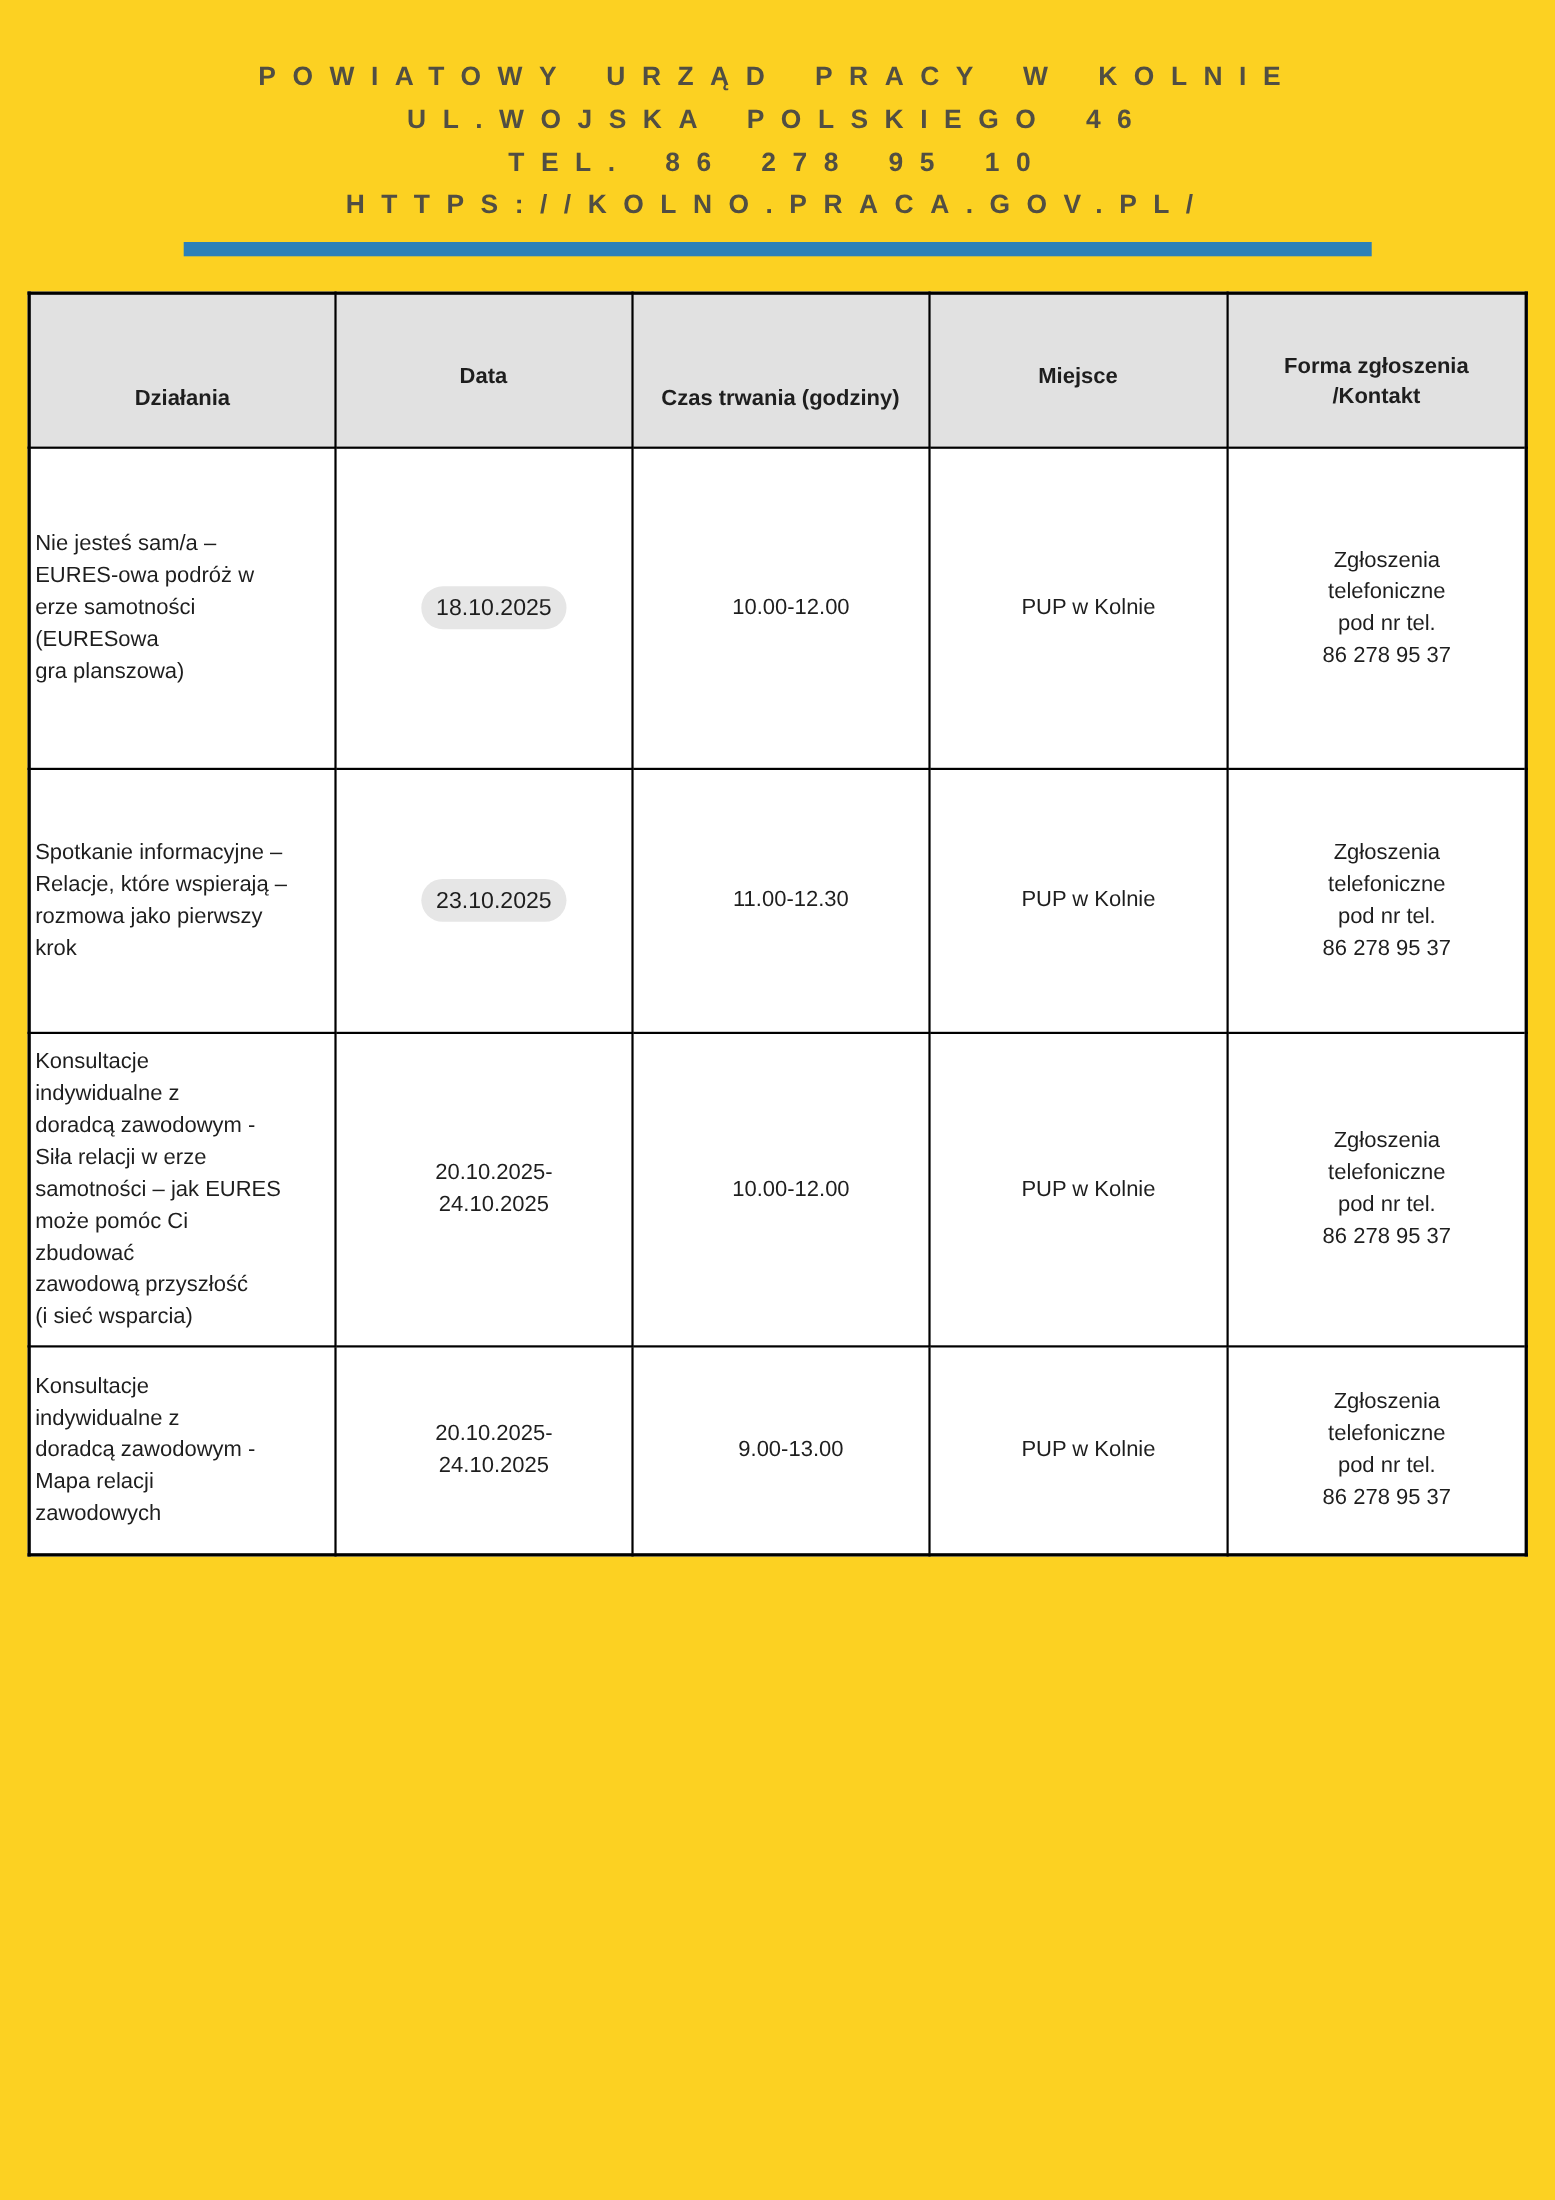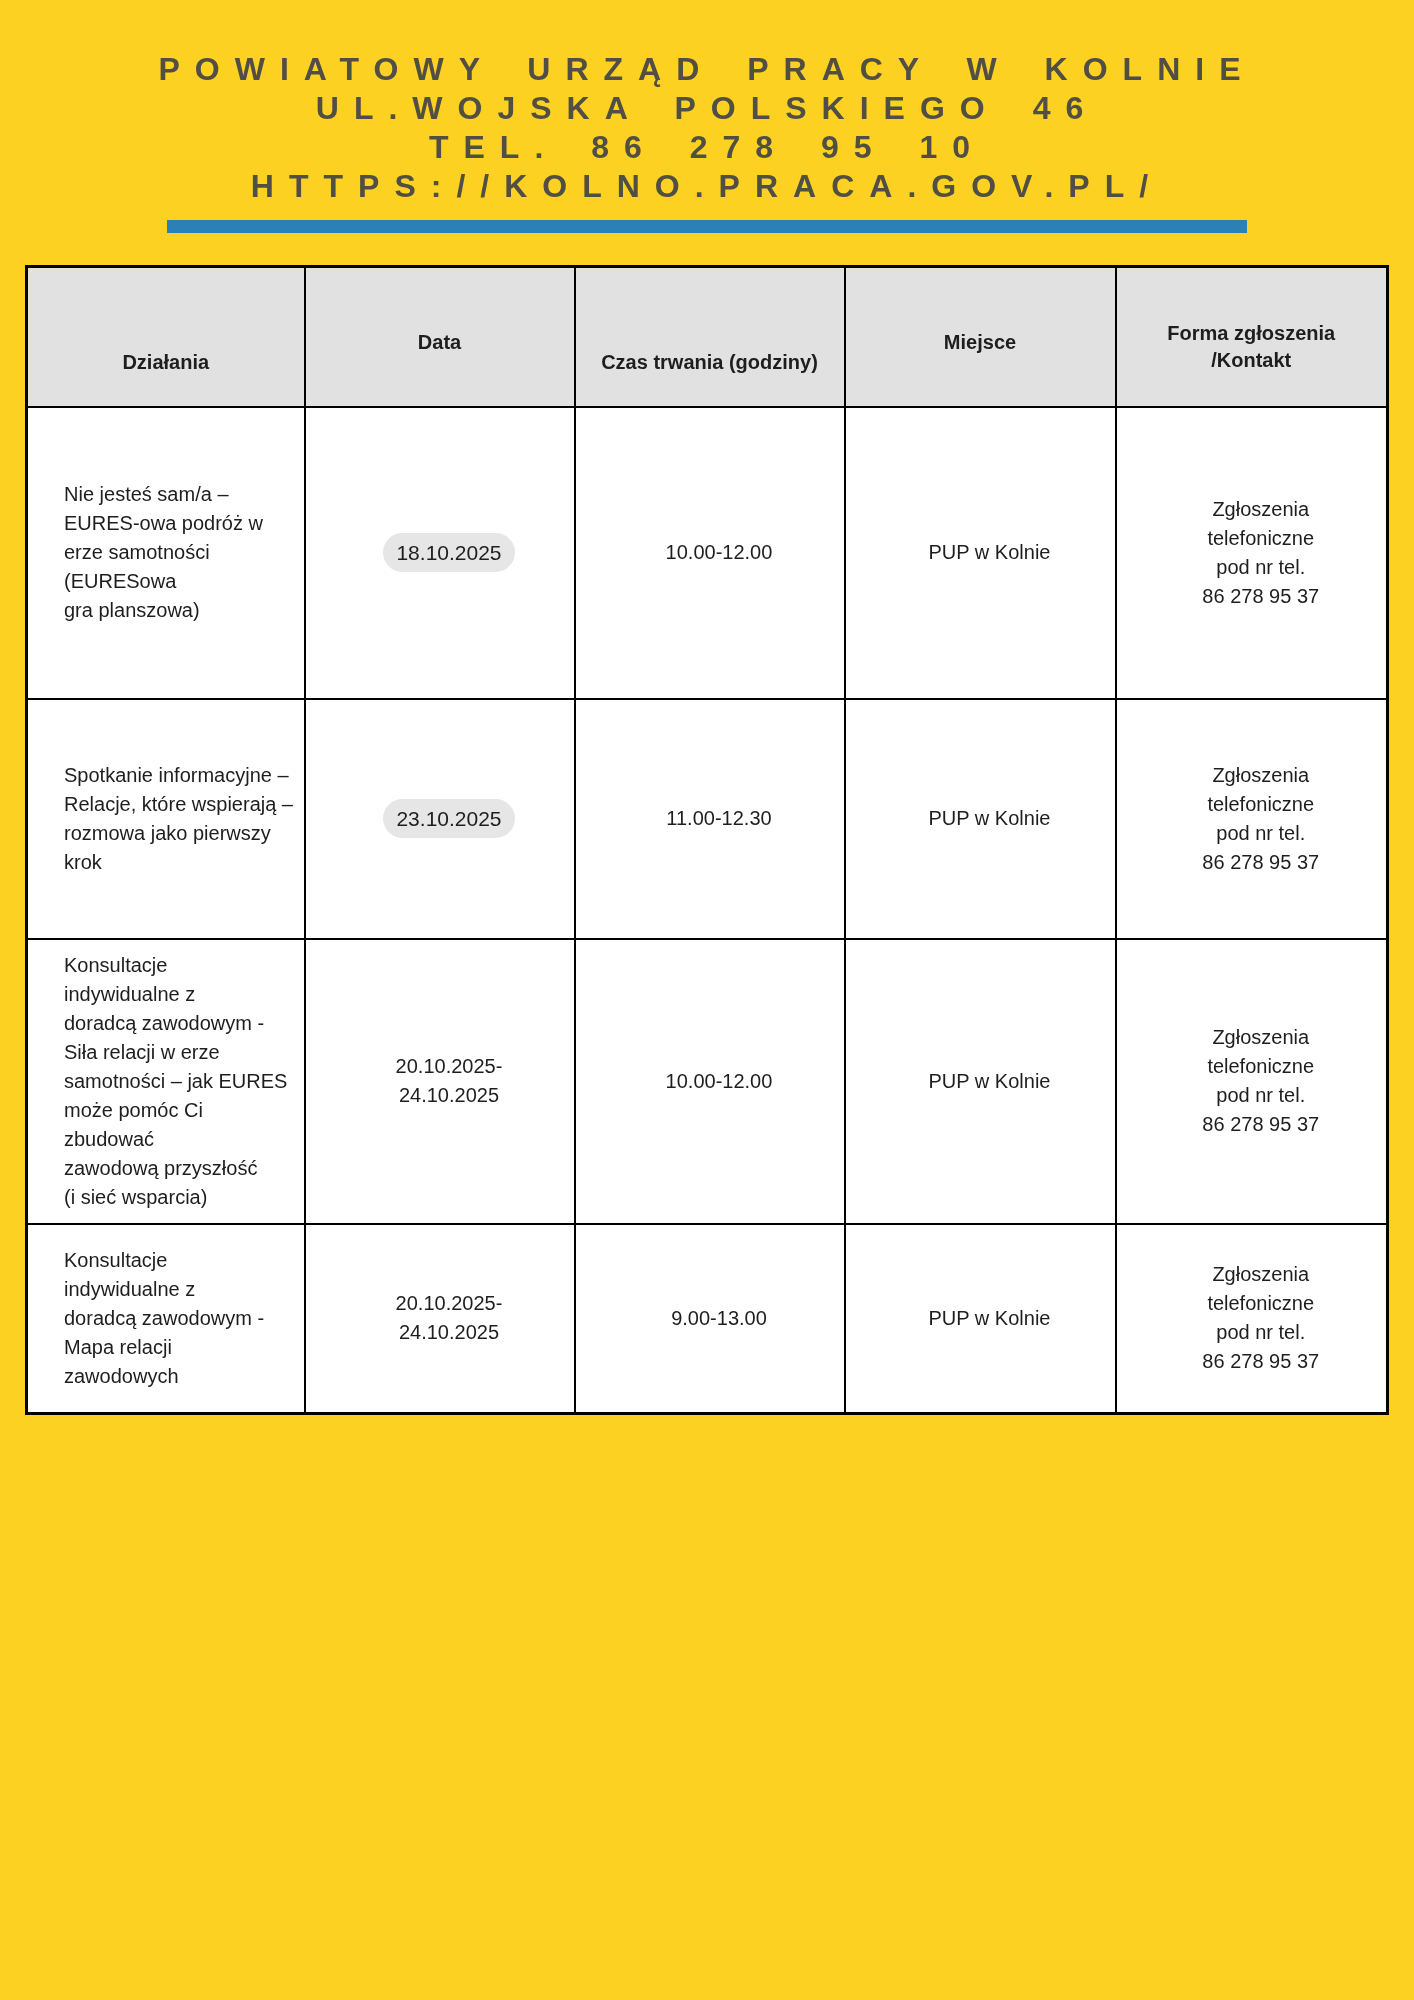--- a/index.html
+++ b/index.html
@@ -5,21 +5,21 @@
   :root{
     --background:#FCD122; --divider:#2C80B8; --header_bg:#E1E1E1;
     --banner_text:#514E43; --body_text:#1E1E1E; --border:#000000; --date_pill_bg:#E6E6E6;
   }
   *{box-sizing:border-box; margin:0; padding:0;}
   html,body{width:1414px; background:var(--background);}
   body{height:2000px; overflow:hidden; font-family:"Liberation Sans", sans-serif;}
 
   .banner{
     padding-top:50px; text-align:center; color:var(--banner_text);
-    font-weight:bold; font-size:32px; line-height:39px;
+    font-weight:bold; font-size:24px; line-height:39px;
     letter-spacing:15px; word-spacing:9px; white-space:nowrap;
   }
   .divider{
     width:1080px; height:13px; background:var(--divider);
     margin:14px auto 0 auto;
   }
 
   .table-wrap{ margin:32px 0 0 25px; }
   table{
     width:1361px; table-layout:fixed; border-collapse:collapse;
@@ -29,21 +29,21 @@
   th{
     background:var(--header_bg); font-size:20px; font-weight:bold;
     text-align:center; line-height:27px; white-space:pre-line;
   }
   th .hshift{ display:inline-block; }
   th .sh-low{ transform:translateY(26px); }
   th .sh-mid{ transform:translateY(6px); }
   th .sh-forma{ transform:translateY(10px); }
 
   td{ font-size:20px; line-height:29px;padding-left:19px; }
-  td.activity{ text-align:left; padding:10px 8px 10px 36px; white-space:pre-line; }
+  td.activity{ text-align:left; padding:10px 8px 10px 4px; white-space:pre-line; }
   td.center{ text-align:center; white-space:pre-line; }
   .pill{
     display:inline-block; background:var(--date_pill_bg); border-radius:20px;
     padding:5px 13px; font-size:21px; line-height:29px; white-space:nowrap;
   }
   tr.hdr{ height:140px; }
   tr.r0{ height:292px; }
   tr.r1{ height:240px; }
   tr.r2{ height:285px; }
   tr.r3{ height:190px; }

